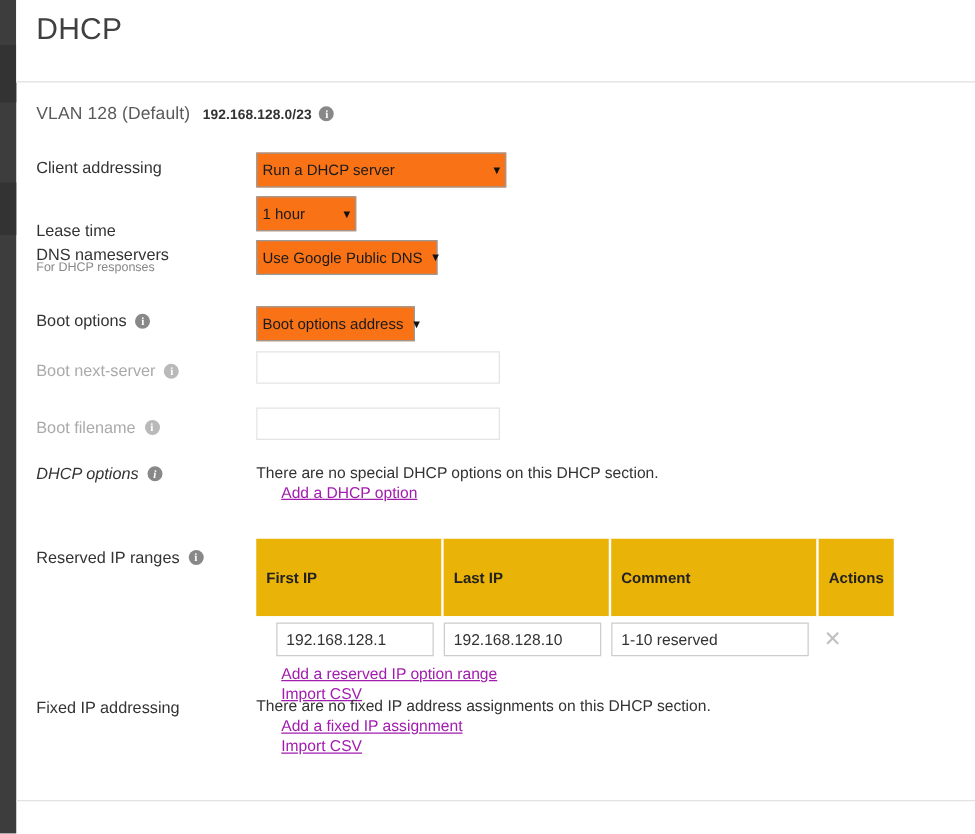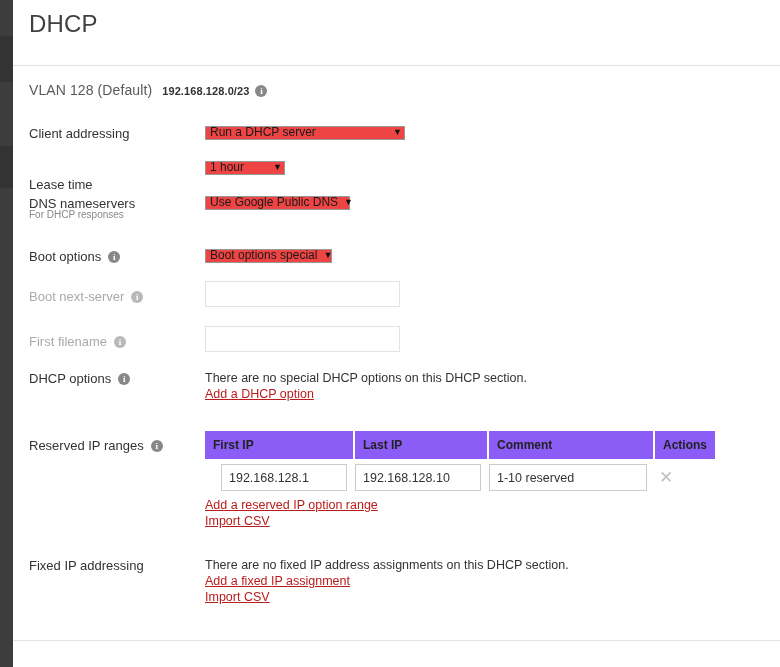--- a/index.html
+++ b/index.html
@@ -104,23 +104,23 @@
   }
   .ctrl {
     position: absolute; left: 192px; top: 0;
   }
 
   
   select, .fakeselect {
     font-family: "Liberation Sans", sans-serif;
     font-size: 12px;
     color: #1a1a1a;
-    background: #ef4444;
+    background: #f97316;
     border: 1px solid #999999;
-    height: 14px;
+    height: 28px;
     padding: 0 2px 0 4px;
     border-radius: 0;
     -webkit-appearance: none; appearance: none;
     line-height: 17px;
   }
   .fakeselect {
     display: inline-flex; align-items: center;
     justify-content: space-between;
     white-space: nowrap;
   }
@@ -146,38 +146,39 @@
   .tinput.disabled { background:#fff; border-color:#e3e3e3; }
 
   
   .stat {
     font-size: 12.5px; color: #333333;
     white-space: nowrap;
   }
   a.glink {
     display: inline-block;
     font-size: 12.5px;
-    color: #b91c1c;
+    color: #a21caf;
     text-decoration: underline;
     white-space: nowrap;
+    margin-left: 20px;
   }
 
   
   table.grid {
     border-collapse: separate;
     border-spacing: 0;
     font-size: 12px;
   }
   table.grid th {
-    background: #8b5cf6;
+    background: #eab308;
     color: #222222;
     font-weight: bold;
     font-size: 12px;
     text-align: left;
-    padding: 7px 8px;
+    padding: 24px 8px;
     border-right: 2px solid #ffffff;
     height: 28px;
   }
   table.grid th.c1 { width: 134px; }
   table.grid th.c2 { width: 134px; }
   table.grid th.c3 { width: 166px; }
   table.grid th.c4 { width: 60px; border-right: none; }
   table.grid td {
     padding: 5px 8px 5px 0;
     vertical-align: middle;
@@ -273,48 +274,48 @@
         </div>
       </div>
 
       <div class="row" style="top:127px;">
         <div class="lbl" style="top:4px;">
           <span>Boot options</span>
           <span class="info-icon">i</span>
         </div>
         <div class="ctrl">
           <div class="fakeselect sel-boot">
-            <span class="cap">Boot options special</span>
+            <span class="cap">Boot options address</span>
             <span class="arw">▼</span>
           </div>
         </div>
       </div>
 
       <div class="row" style="top:163px;">
         <div class="lbl disabled" style="top:8px;">
           <span>Boot next-server</span>
           <span class="info-icon light">i</span>
         </div>
         <div class="ctrl">
           <input class="tinput disabled" type="text" disabled="" value="" style="">
         </div>
       </div>
 
       <div class="row" style="top:208px;">
         <div class="lbl disabled" style="top:8px;">
-          <span>First filename</span>
+          <span>Boot filename</span>
           <span class="info-icon light">i</span>
         </div>
         <div class="ctrl">
           <input class="tinput disabled" type="text" disabled="" value="" style="">
         </div>
       </div>
 
       <div class="row" style="top:253px;">
-        <div class="lbl" style="top:0px;">
+        <div class="lbl" style="top:0px;font-style:italic;">
           <span>DHCP options</span>
           <span class="info-icon">i</span>
         </div>
         <div class="ctrl" style="top:0px;">
           <div class="stat">There are no special DHCP options on this DHCP section.</div>
           <div class="linkstack">
             <a class="glink" href="#">Add a DHCP option</a>
           </div>
         </div>
       </div>

